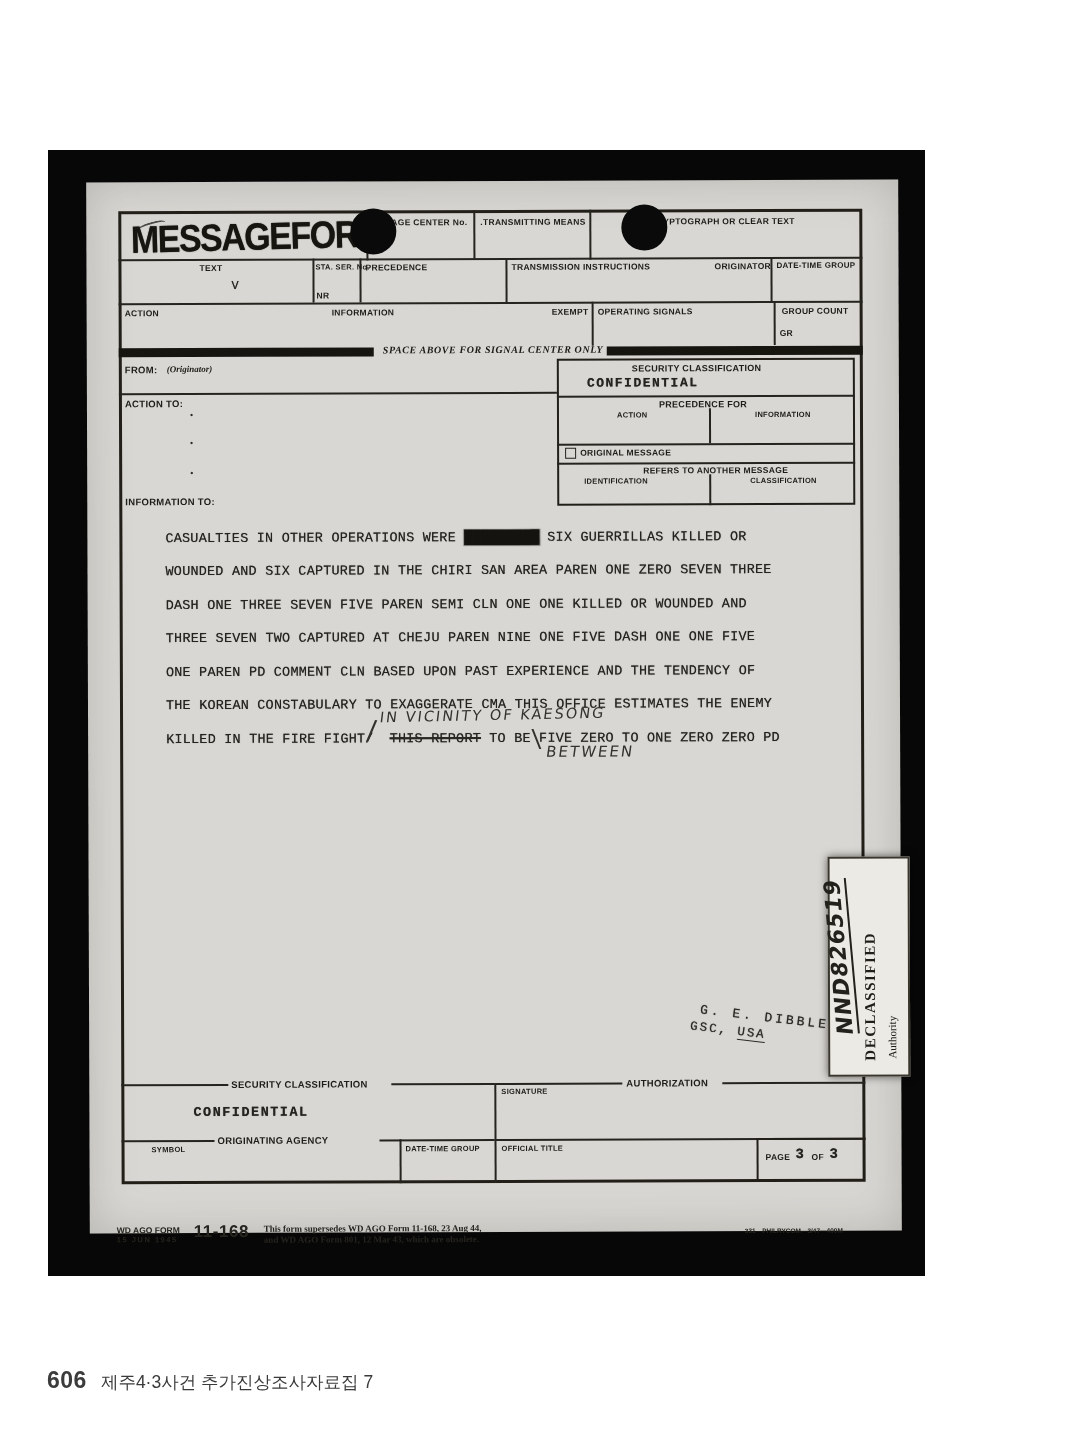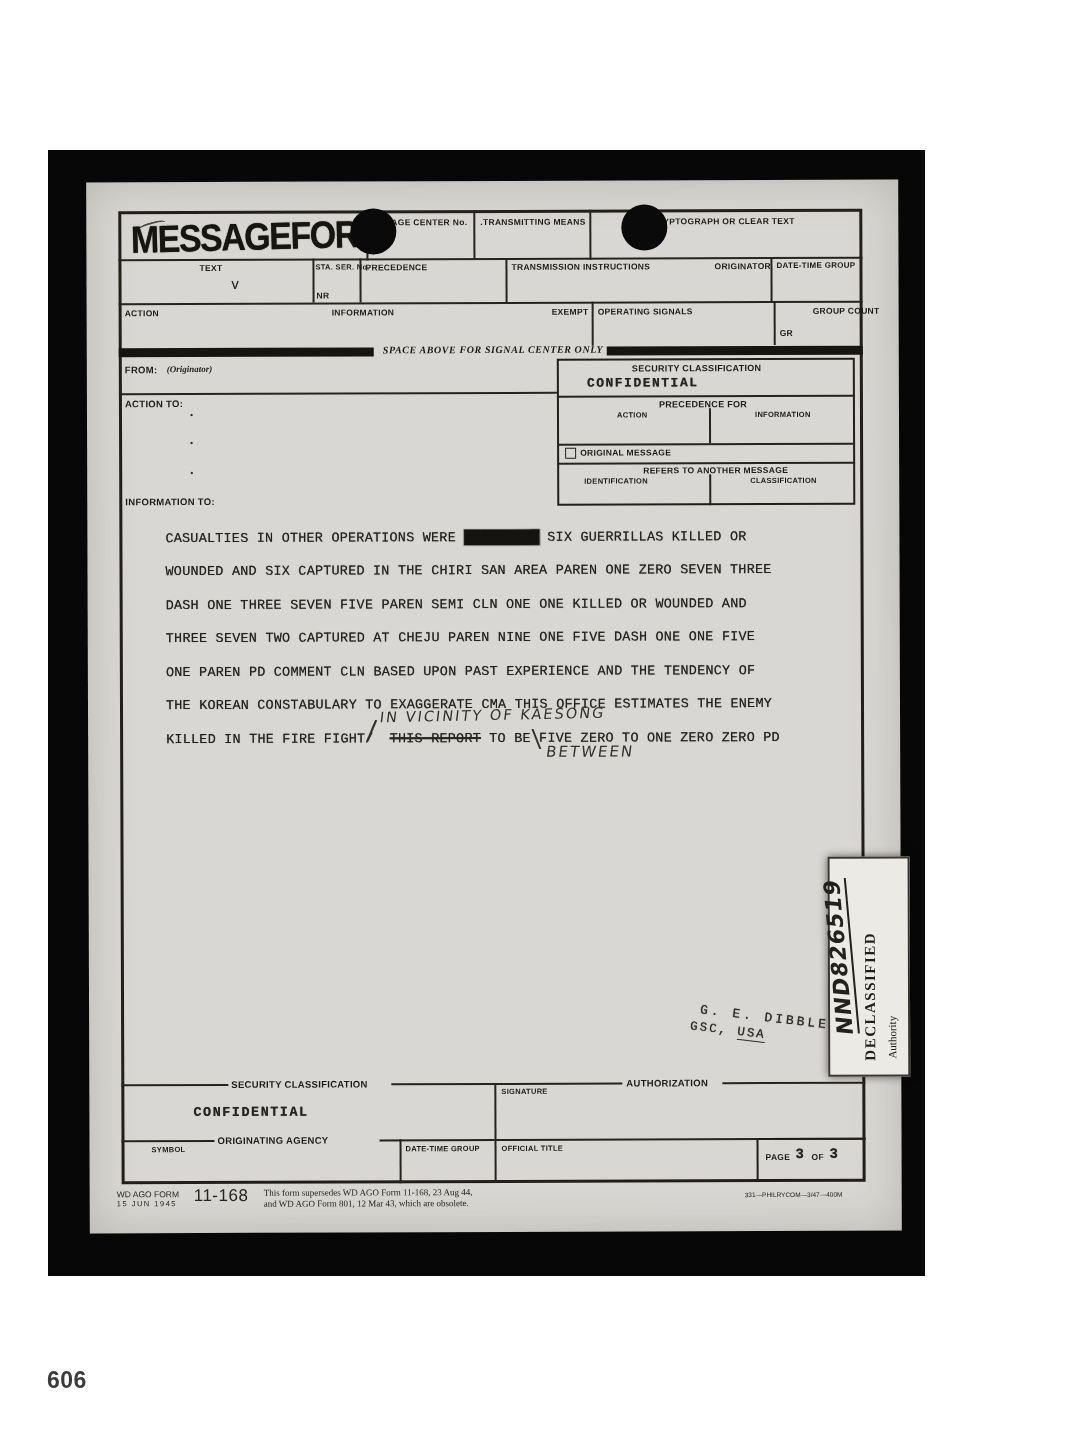--- a/index.html
+++ b/index.html
@@ -46,22 +46,22 @@
       box-sizing:border-box;box-shadow:0 0 8px rgba(0,0,0,.6);}
   .stamp-num{position:absolute;left:40px;top:-4px;font-family:"DejaVu Sans",sans-serif;
       font-style:italic;font-weight:bold;font-size:22px;color:#23211c;transform:rotate(-5deg);
       border-bottom:2px solid #23211c;letter-spacing:1px;}
   .stamp-title{position:absolute;left:14px;top:32px;font-family:"Liberation Serif",serif;
       font-weight:bold;font-size:15px;letter-spacing:1.5px;color:#201e18;}
   .stamp-auth{position:absolute;left:16px;top:56px;font-family:"Liberation Serif",serif;
       font-size:11px;color:#201e18;}
   .pen-mark{position:absolute;left:50px;top:40px;width:30px;height:8px;
       border-top:2px solid #2a2822;border-radius:60% 40% 50% 50%;transform:rotate(-14deg);opacity:.8;}
-  .footer-print{position:absolute;font-weight:normal;color:#26241e;white-space:nowrap;
-      font-family:"Liberation Sans",sans-serif;}
+  .footer-print{position:absolute;font-weight:bold;color:#26241e;white-space:nowrap;
+      font-family:"Liberation Sans",sans-serif;margin-top:36px;}
   .caption{position:absolute;left:47px;top:1367px;display:flex;align-items:baseline;gap:14px;}
   .caption .num{font-size:23px;font-weight:bold;color:#3c3c3c;letter-spacing:.5px;}
   .caption .txt{font-size:17.5px;color:#3a3a3a;font-family:"Liberation Sans","DejaVu Sans",sans-serif;}
 </style>
 </head>
 <body>
 
 <div class="mat">
   <div class="paper">
 
@@ -89,21 +89,21 @@
     <div class="flabel" style="left:279px;top:81px;">PRECEDENCE</div>
     <div class="flabel" style="left:425px;top:81px;">TRANSMISSION INSTRUCTIONS</div>
     <div class="flabel" style="left:628px;top:81px;">ORIGINATOR</div>
     <div class="flabel fsm" style="left:690px;top:81px;font-size:8px;">DATE-TIME GROUP</div>
 
     <div class="vline" style="left:505px;top:121px;height:44px;"></div>
     <div class="vline" style="left:687px;top:121px;height:44px;"></div>
     <div class="flabel" style="left:38px;top:126px;">ACTION</div>
     <div class="flabel" style="left:245px;top:126px;">INFORMATION</div>
     <div class="flabel" style="left:465px;top:126px;">EXEMPT</div>
-    <div class="flabel" style="left:726px;top:126px;text-align:right;">GROUP COUNT</div>
+    <div class="flabel" style="left:695px;top:126px;text-align:right;">GROUP COUNT</div>
     <div class="flabel" style="left:693px;top:148px;">GR</div>
     <div class="flabel" style="left:511px;top:126px;">OPERATING SIGNALS</div>
 
     <div class="banner-bar" style="left:32px;top:166px;width:255px;"></div>
     <div class="banner-text" style="left:296px;top:163px;">SPACE ABOVE FOR SIGNAL CENTER ONLY</div>
     <div class="banner-bar" style="left:520px;top:166px;width:256px;"></div>
 
     <div class="flabel" style="left:38px;top:182px;font-size:9.5px;">FROM:</div>
     <div style="position:absolute;left:80px;top:182px;font:italic bold 9px 'Liberation Serif',serif;color:#24221c;text-align:right;">(Originator)</div>
     <div class="hline" style="left:32px;top:211px;width:438px;"></div>
@@ -186,13 +186,14 @@
     <div class="footer-print" style="left:174px;top:1017px;font-size:9px;font-family:'Liberation Serif',serif;">and WD AGO Form 801, 12 Mar 43, which are obsolete.</div>
     <div class="footer-print" style="left:655px;top:1011px;font-size:6.5px;">331—PHILRYCOM—3/47—400M</div>
 
     <div class="hole" style="left:264px;top:27px;"></div>
     <div class="hole" style="left:535px;top:24px;"></div>
   </div>
 </div>
 
 <div class="caption">
   <span class="num">606</span>
+  <span class="txt">제주4·3사건 추가진상조사자료집 7</span>
 </div>
 
 </body></html>

